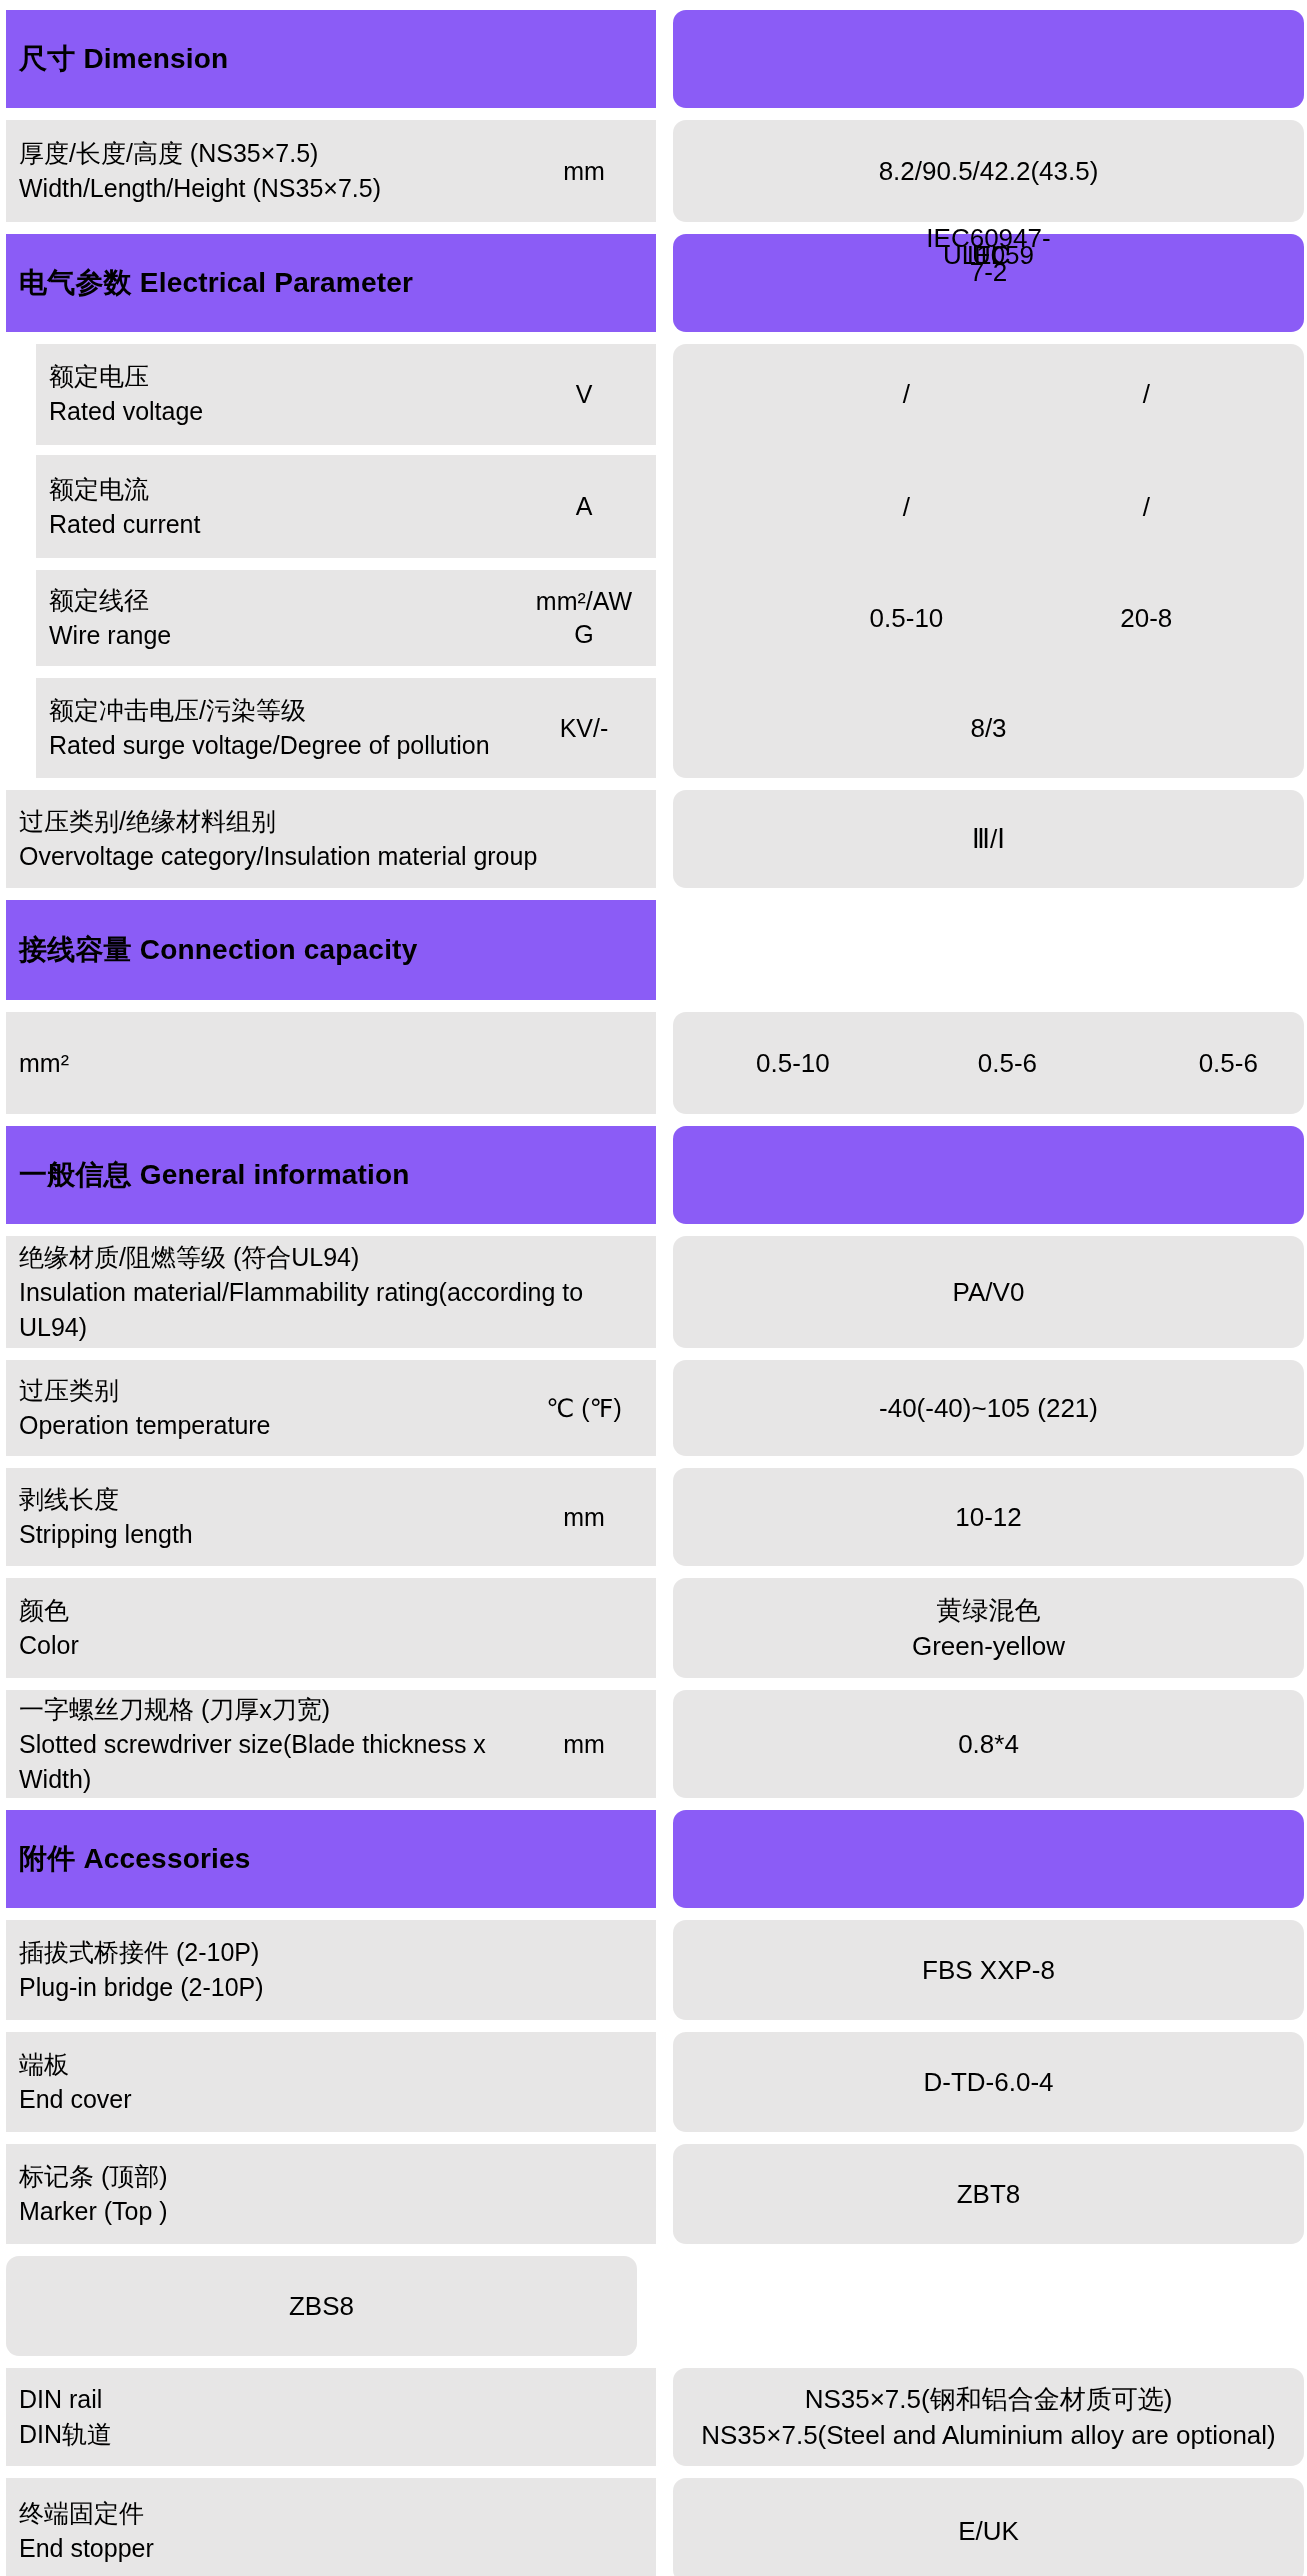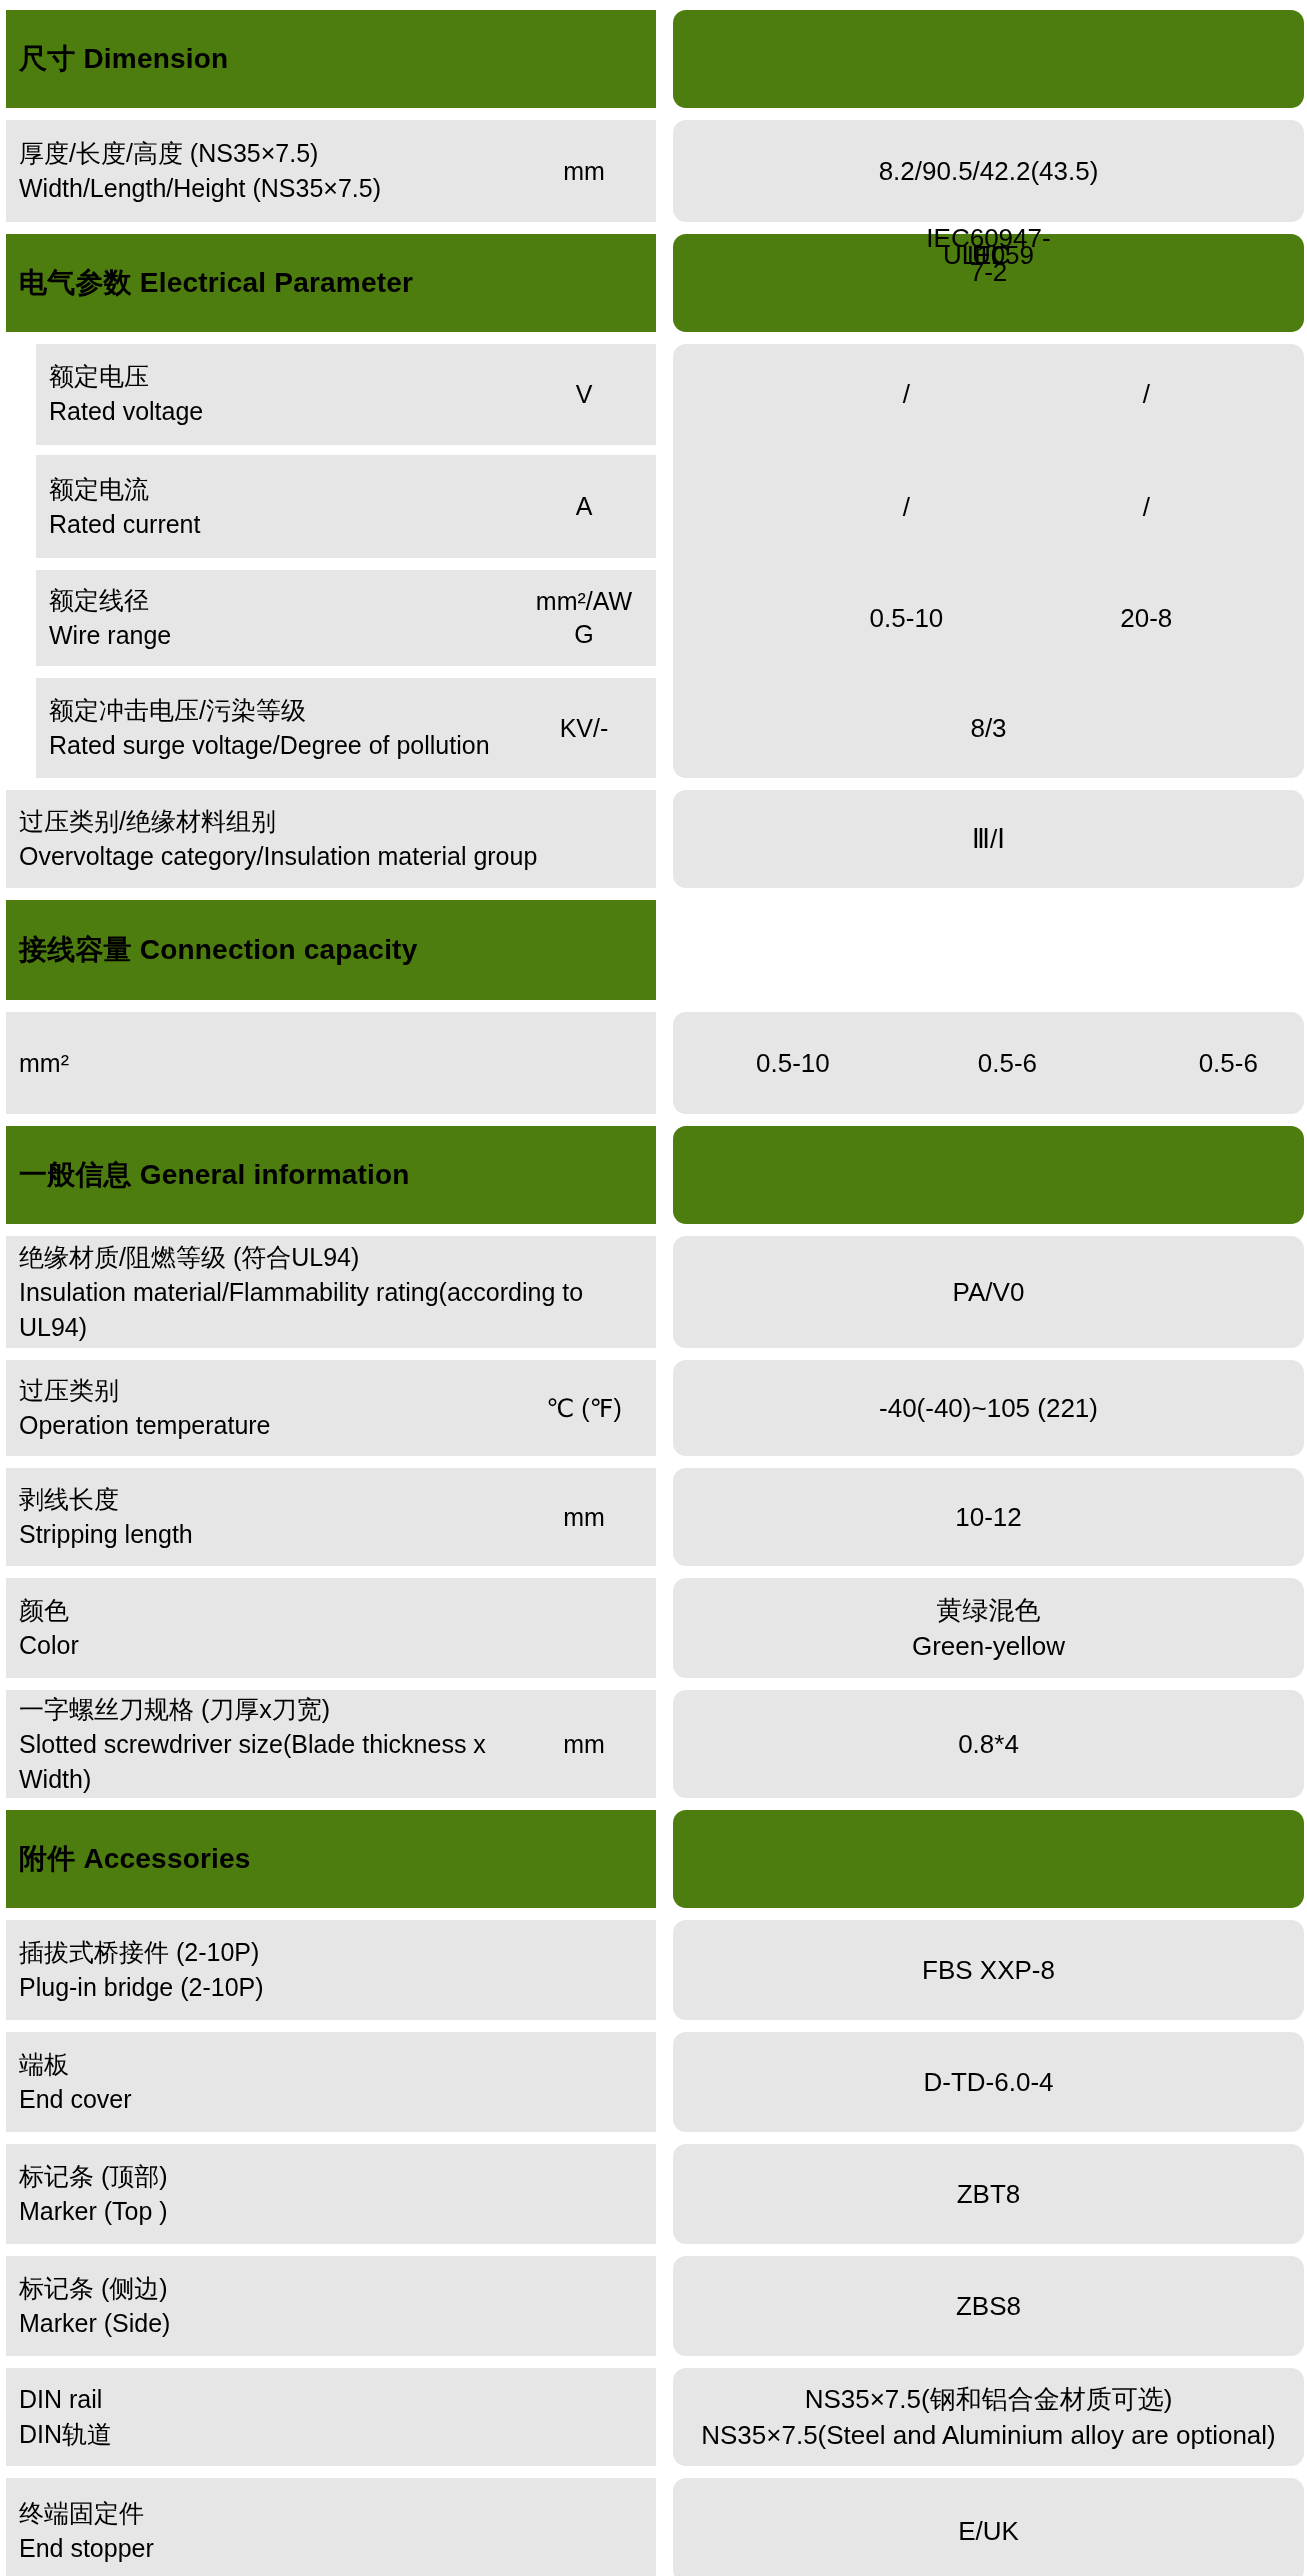--- a/index.html
+++ b/index.html
@@ -5,21 +5,21 @@
   html,body{margin:0;padding:0;}
   body{
     width:1307px;height:2576px;background:#ffffff;
     font-family:"Liberation Sans","DejaVu Sans",sans-serif;color:#000;
     -webkit-font-smoothing:antialiased;
   }
   .wrap{padding:10px 0 0 6px;}
   .band{display:flex;margin-bottom:12px;}
   .left{width:650px;margin-right:17px;box-sizing:border-box;}
   .right{width:631px;box-sizing:border-box;position:relative;border-radius:13px;}
-  .cyan{background:#4d7c0f;}
+  .cyan{background:#8b5cf6;}
   .grey{background:#E7E6E6;}
   
   .h96{height:96px}.h98{height:98px}.h100{height:100px}.h101{height:101px}.h102{height:102px}
   .h103{height:103px}.h105{height:105px}.h108{height:108px}.h112{height:112px}
   
   .hdr-left{display:flex;align-items:center;padding-left:13px;}
   .hdr-title{font-size:28px;font-weight:bold;letter-spacing:0.2px;}
   
   .row-left{display:flex;align-items:center;}
   .lbl{flex:1;padding-left:13px;font-size:25px;line-height:35px;}
@@ -278,26 +278,20 @@
         <div>标记条 (顶部)</div>
         <div>Marker (Top )</div>
       </div>
     </div>
     <div class="right grey val-cell">
       <span>ZBT8</span>
     </div>
   </div>
 
   <div class="band h100">
-    <div class="left grey row-left">
-      <div class="lbl">
-        <div>标记条 (侧边)</div>
-        <div>Marker (Side)</div>
-      </div>
-    </div>
     <div class="right grey val-cell">
       <span>ZBS8</span>
     </div>
   </div>
 
   <div class="band h98">
     <div class="left grey row-left">
       <div class="lbl">
         <div>DIN rail</div>
         <div>DIN轨道</div>

